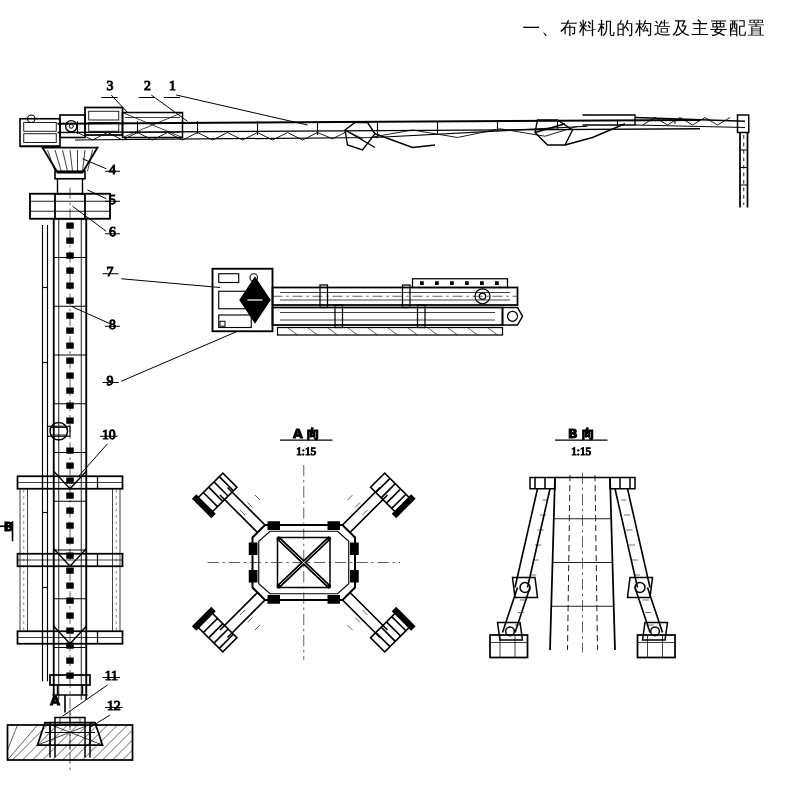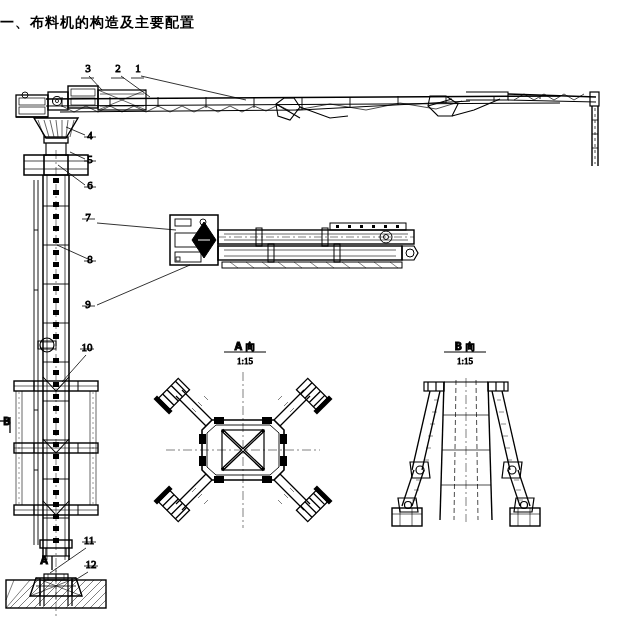--- a/index.html
+++ b/index.html
@@ -1,20 +1,20 @@
 <!DOCTYPE html>
 <html><head>
 <meta charset="utf-8">
 <style>
   html,body{margin:0;padding:0;background:#ffffff;}
   body{width:629px;height:636px;position:relative;overflow:hidden;
        font-family:"Liberation Sans","DejaVu Sans",sans-serif;color:#000;}
   #root{position:absolute;inset:0;}
-  .title{position:absolute;left:0;right:0;top:14px;text-align:left;
-         font-size:14px;font-weight:bold;letter-spacing:1px;
+  .title{position:absolute;left:0;right:16px;top:14px;text-align:right;
+         font-size:14px;font-weight:normal;letter-spacing:1px;
          font-family:"DejaVu Sans",sans-serif;}
   svg{position:absolute;left:0;top:0;}
   .cl{font-family:"Liberation Serif","DejaVu Serif",serif;font-size:11px;fill:#000;}
   .secl{font-family:"DejaVu Sans",sans-serif;font-size:10px;fill:#000;font-weight:bold;}
   .scl{font-family:"Liberation Serif","DejaVu Serif",serif;font-size:9px;fill:#000;}
   .mk{font-family:"DejaVu Sans",sans-serif;font-size:10px;fill:#000;font-weight:bold;}
 </style>
 </head>
 <body>
 

